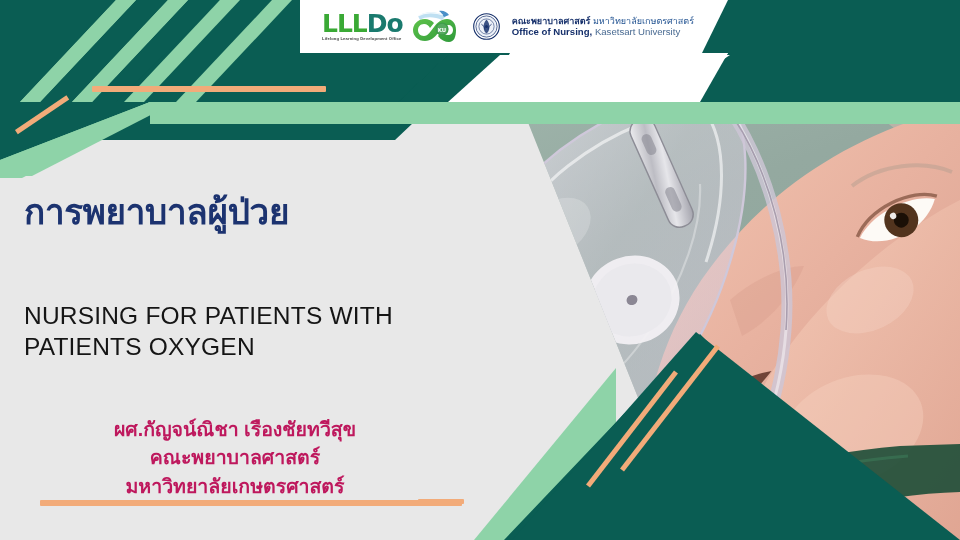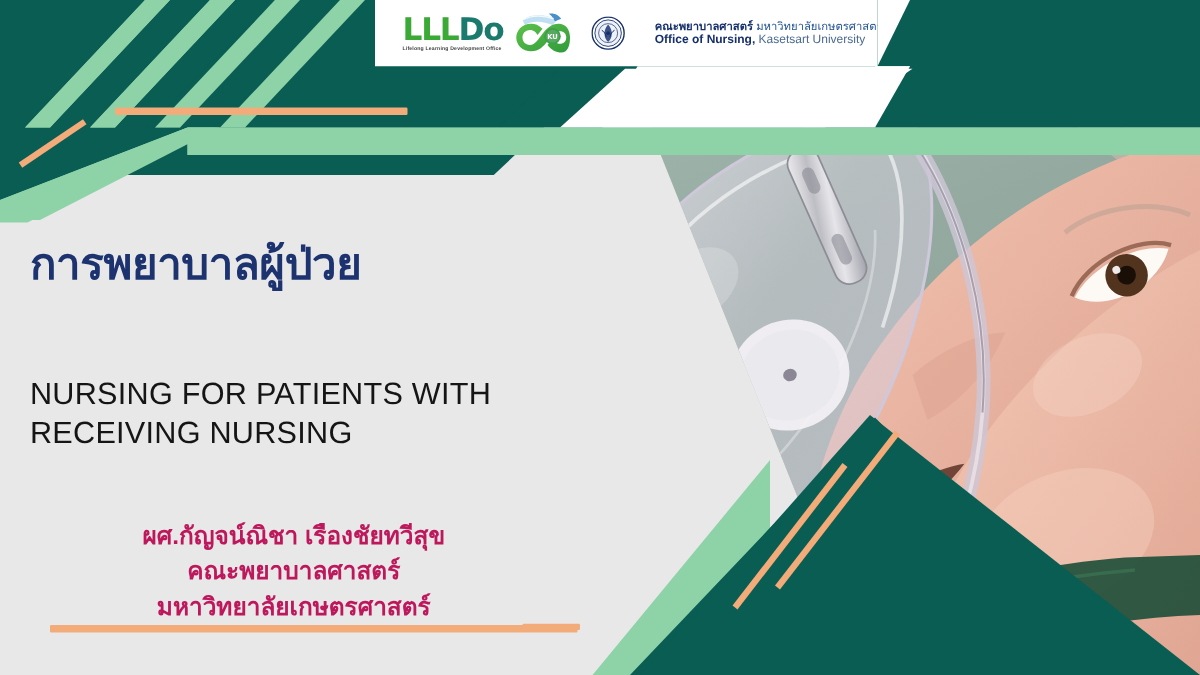--- a/index.html
+++ b/index.html
@@ -77,21 +77,21 @@
     letter-spacing: 0.15px;
     margin-top: 2px;
     white-space: nowrap;
   }
   .infloop { width:44px; height:36px; flex:0 0 auto; }
   .infloop svg{display:block;width:44px;height:36px;}
 
   .ku-seal { width: 27px; height: 27px; flex:0 0 auto; margin-left: 8px;}
   .ku-seal svg{display:block;width:27px;height:27px;}
 
-  .nursing-text { display:flex; flex-direction:column; line-height:1.15; margin-left:15px; }
+  .nursing-text { display:flex; flex-direction:column; line-height:1.15; margin-left:3px; }
   .nursing-th { font-size: 9px; white-space: nowrap; }
   .nursing-th b { color:#16306b; font-weight:bold; }
   .nursing-th span { color:#1d4f8f; }
   .nursing-en { font-size: 9.6px; white-space: nowrap; }
   .nursing-en b { color:#16306b; font-weight:bold; }
   .nursing-en span { color:#4a6b92;text-align:center; }
 
   
   .orange-h {
     position: absolute;
@@ -359,21 +359,21 @@
   </div>
 
   <div class="orange-h" style="left:418px; top:499px; width:46px; height:5px;"></div>
 
   <div class="title-th">
     <div>การพยาบาลผู้ป่วย</div>
   </div>
 
   <div class="title-en">
     <div>NURSING FOR PATIENTS WITH</div>
-    <div>RECEIVING NURSING</div>
+    <div>PATIENTS OXYGEN</div>
   </div>
 
   <div class="author">
     <div>ผศ.กัญจน์ณิชา  เรืองชัยทวีสุข</div>
     <div>คณะพยาบาลศาสตร์</div>
     <div>มหาวิทยาลัยเกษตรศาสตร์</div>
   </div>
 
   <div class="orange-h" style="left:40px; top:500px; width:422px; height:6px;"></div>
 

